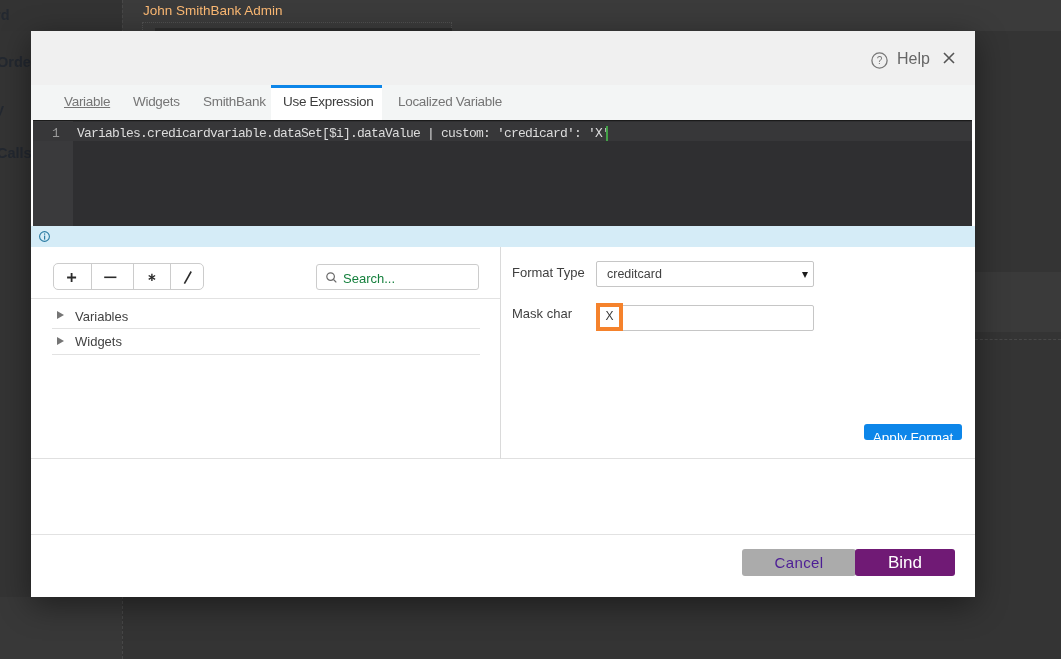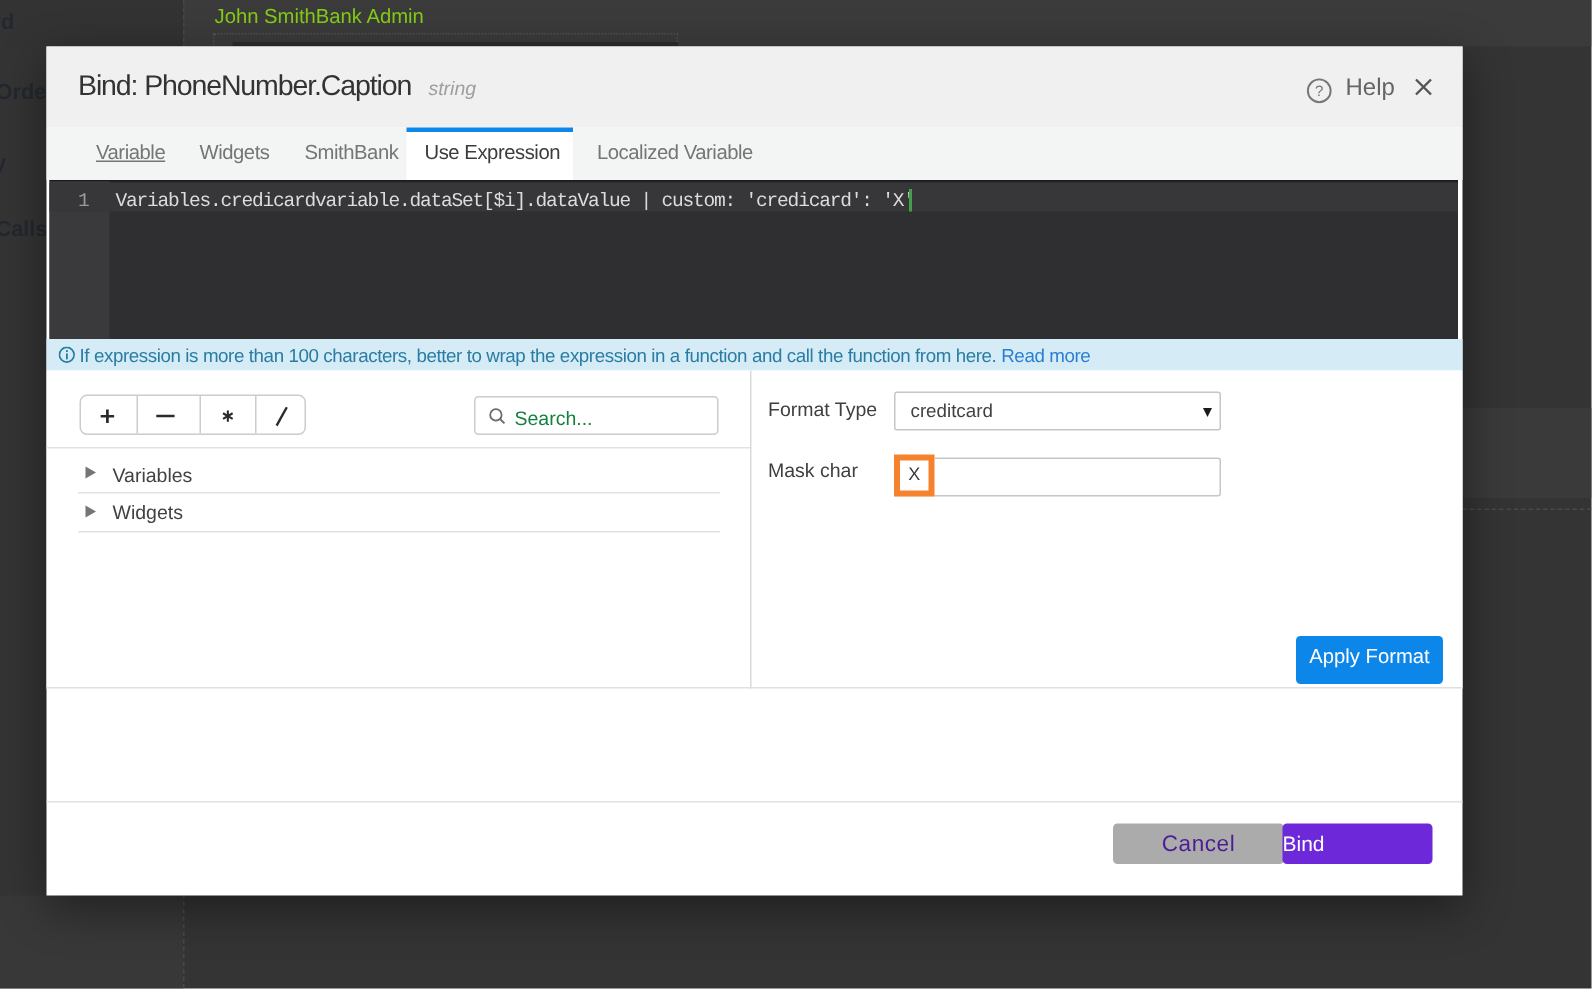--- a/index.html
+++ b/index.html
@@ -14,28 +14,27 @@
 <div class="abs" style="left:0;top:0;width:122px;height:31px;background:#333333;"></div>
 <div class="abs" style="left:122px;top:0;width:1px;height:659px;background:transparent;border-left:1px dashed #484848;"></div>
 <div class="abs" style="left:975px;top:272px;width:86px;height:60px;background:#3a3a3a;"></div>
 <div class="abs" style="left:975px;top:339px;width:86px;height:0;border-top:1px dashed #484848;"></div>
 <div class="abs" style="left:0;top:597px;width:122px;height:62px;background:#383838;"></div>
 
 <div class="abs" style="left:-5px;top:6.5px;color:#232830;font-size:14.5px;font-weight:600;">rd</div>
 <div class="abs" style="left:-3px;top:53.5px;color:#232830;font-size:14.5px;font-weight:600;">Order</div>
 <div class="abs" style="left:-4px;top:101px;color:#232830;font-size:14.5px;font-weight:600;">y</div>
 <div class="abs" style="left:-3px;top:144.5px;color:#232830;font-size:14.5px;font-weight:600;">Calls</div>
-<div class="abs" style="left:143px;top:3px;color:#84cc16;font-size:13.5px;">John SmithBank Admin</div>
+<div class="abs" style="left:143px;top:3px;color:#fdba74;font-size:13.5px;">John SmithBank Admin</div>
 <div class="abs" style="left:142px;top:22px;width:310px;height:30px;border:1px dotted #515151;"></div>
 <div class="abs" style="left:155px;top:28px;width:297px;height:3px;background:#2c2c2c;"></div>
 
 <div class="abs" style="left:31px;top:31px;width:944px;height:566px;background:#ffffff;box-shadow:0 8px 30px rgba(0,0,0,0.45);">
 
   <div class="abs" style="left:0;top:0;width:944px;height:54px;background:#f0f0f0;">
-    <div class="abs" style="left:21px;top:16px;font-size:19px;letter-spacing:-0.75px;color:#333333;">Bind: PhoneNumber.Caption <span style="font-size:13px;letter-spacing:0;color:#9e9e9e;font-style:italic;margin-left:7px;">string</span></div>
 
     <svg class="abs" style="left:840px;top:21px;" width="17" height="17" viewBox="0 0 17 17">
       <circle cx="8.5" cy="8.5" r="7.6" fill="none" stroke="#777777" stroke-width="1.3"></circle>
       <text x="8.5" y="12" text-anchor="middle" font-size="10" fill="#777777" font-family="Liberation Sans">?</text>
     </svg>
     <div class="abs" style="left:866px;top:19px;font-size:16px;color:#666666;">Help</div>
 
     <svg class="abs" style="left:912px;top:21px;" width="12" height="12" viewBox="0 0 12 12">
       <path d="M1 1 L11 11 M11 1 L1 11" stroke="#555555" stroke-width="1.6" fill="none"></path>
     </svg>
@@ -59,21 +58,20 @@
     <div class="abs" style="left:44px;top:3px;height:19px;line-height:19px;color:#dcdcdc;white-space:pre;">Variables.credicardvariable.dataSet[$i].dataValue | custom: 'credicard': 'X'</div>
     <div class="abs" style="left:573px;top:5px;width:2px;height:15px;background:#43a047;"></div>
   </div>
 
   <div class="abs" style="left:0;top:195px;width:944px;height:21px;background:#d5ecf7;">
     <svg class="abs" style="left:8px;top:5px;" width="11" height="11" viewBox="0 0 11 11">
       <circle cx="5.5" cy="5.5" r="4.9" fill="none" stroke="#2b7ca3" stroke-width="1.1"></circle>
       <rect x="5" y="4.6" width="1.2" height="4" fill="#2b7ca3"></rect>
       <rect x="5" y="2.4" width="1.2" height="1.3" fill="#2b7ca3"></rect>
     </svg>
-    <div class="abs" style="left:22px;top:4px;font-size:12.5px;letter-spacing:-0.27px;color:#2b7ca3;white-space:pre;">If expression is more than 100 characters, better to wrap the expression in a function and call the function from here. <span style="color:#2b7fd1;">Read more</span></div>
   </div>
 
   <div class="abs" style="left:0;top:216px;width:944px;height:212px;background:#ffffff;border-bottom:1px solid #e0e0e0;">
 
     <div class="abs" style="left:469px;top:0;width:1px;height:212px;background:#dadada;"></div>
 
     <div class="abs" style="left:22px;top:16px;width:151px;height:27px;border:1px solid #cccccc;border-radius:5px;background:#fff;">
       <div class="abs" style="left:37px;top:0;width:1px;height:25px;background:#cccccc;"></div>
       <div class="abs" style="left:79px;top:0;width:1px;height:25px;background:#cccccc;"></div>
       <div class="abs" style="left:116px;top:0;width:1px;height:25px;background:#cccccc;"></div>
@@ -106,19 +104,19 @@
     <div class="abs" style="left:21px;top:106.5px;width:428px;height:0;border-top:1px solid #e2e2e2;"></div>
 
     <div class="abs" style="left:481px;top:18px;font-size:13px;color:#3f3f3f;">Format Type</div>
     <div class="abs" style="left:565px;top:14px;width:218px;height:26px;border:1px solid #c6c6c6;border-radius:2px;background:#fff;">
       <div class="abs" style="left:10px;top:5px;font-size:12.5px;color:#424242;">creditcard</div>
       <div class="abs" style="right:5px;top:10px;width:0;height:0;border-top:6px solid #1b1b1b;border-left:3.5px solid transparent;border-right:3.5px solid transparent;"></div>
     </div>
     <div class="abs" style="left:481px;top:59px;font-size:13px;color:#3f3f3f;">Mask char</div>
     <div class="abs" style="left:565px;top:58px;width:218px;height:26px;border:1px solid #c6c6c6;border-radius:2px;background:#fff;"></div>
     <div class="abs" style="left:565px;top:56px;width:27px;height:28px;border:4.5px solid #f5822c;background:#fff;text-align:center;line-height:19px;font-size:12px;color:#3a3a3a;">X</div>
-    <div class="abs" style="left:833px;top:177px;width:98px;height:32px;background:#0d86e9;border-radius:3px;color:#ffffff;font-size:13.5px;text-align:center;line-height:28px;">Apply Format</div>
+    <div class="abs" style="left:833px;top:177px;width:98px;height:16px;background:#0d86e9;border-radius:3px;color:#ffffff;font-size:13.5px;text-align:center;line-height:28px;">Apply Format</div>
   </div>
 
   <div class="abs" style="left:0;top:503px;width:944px;height:0;border-top:1px solid #e2e2e2;"></div>
   <div class="abs" style="left:711px;top:518px;width:114px;height:27px;background:#ababab;border-radius:3px;color:#4c1d95;font-size:15px;letter-spacing:0.4px;text-align:center;line-height:27px;">Cancel</div>
-  <div class="abs" style="left:824px;top:518px;width:100px;height:27px;background:#6d28d9;border-radius:3px;color:#ffffff;font-size:14px;text-align:left;line-height:27px;">Bind</div>
+  <div class="abs" style="left:824px;top:518px;width:100px;height:27px;background:#701a75;border-radius:3px;color:#ffffff;font-size:17px;text-align:center;line-height:27px;">Bind</div>
 </div>
 
 </body></html>

